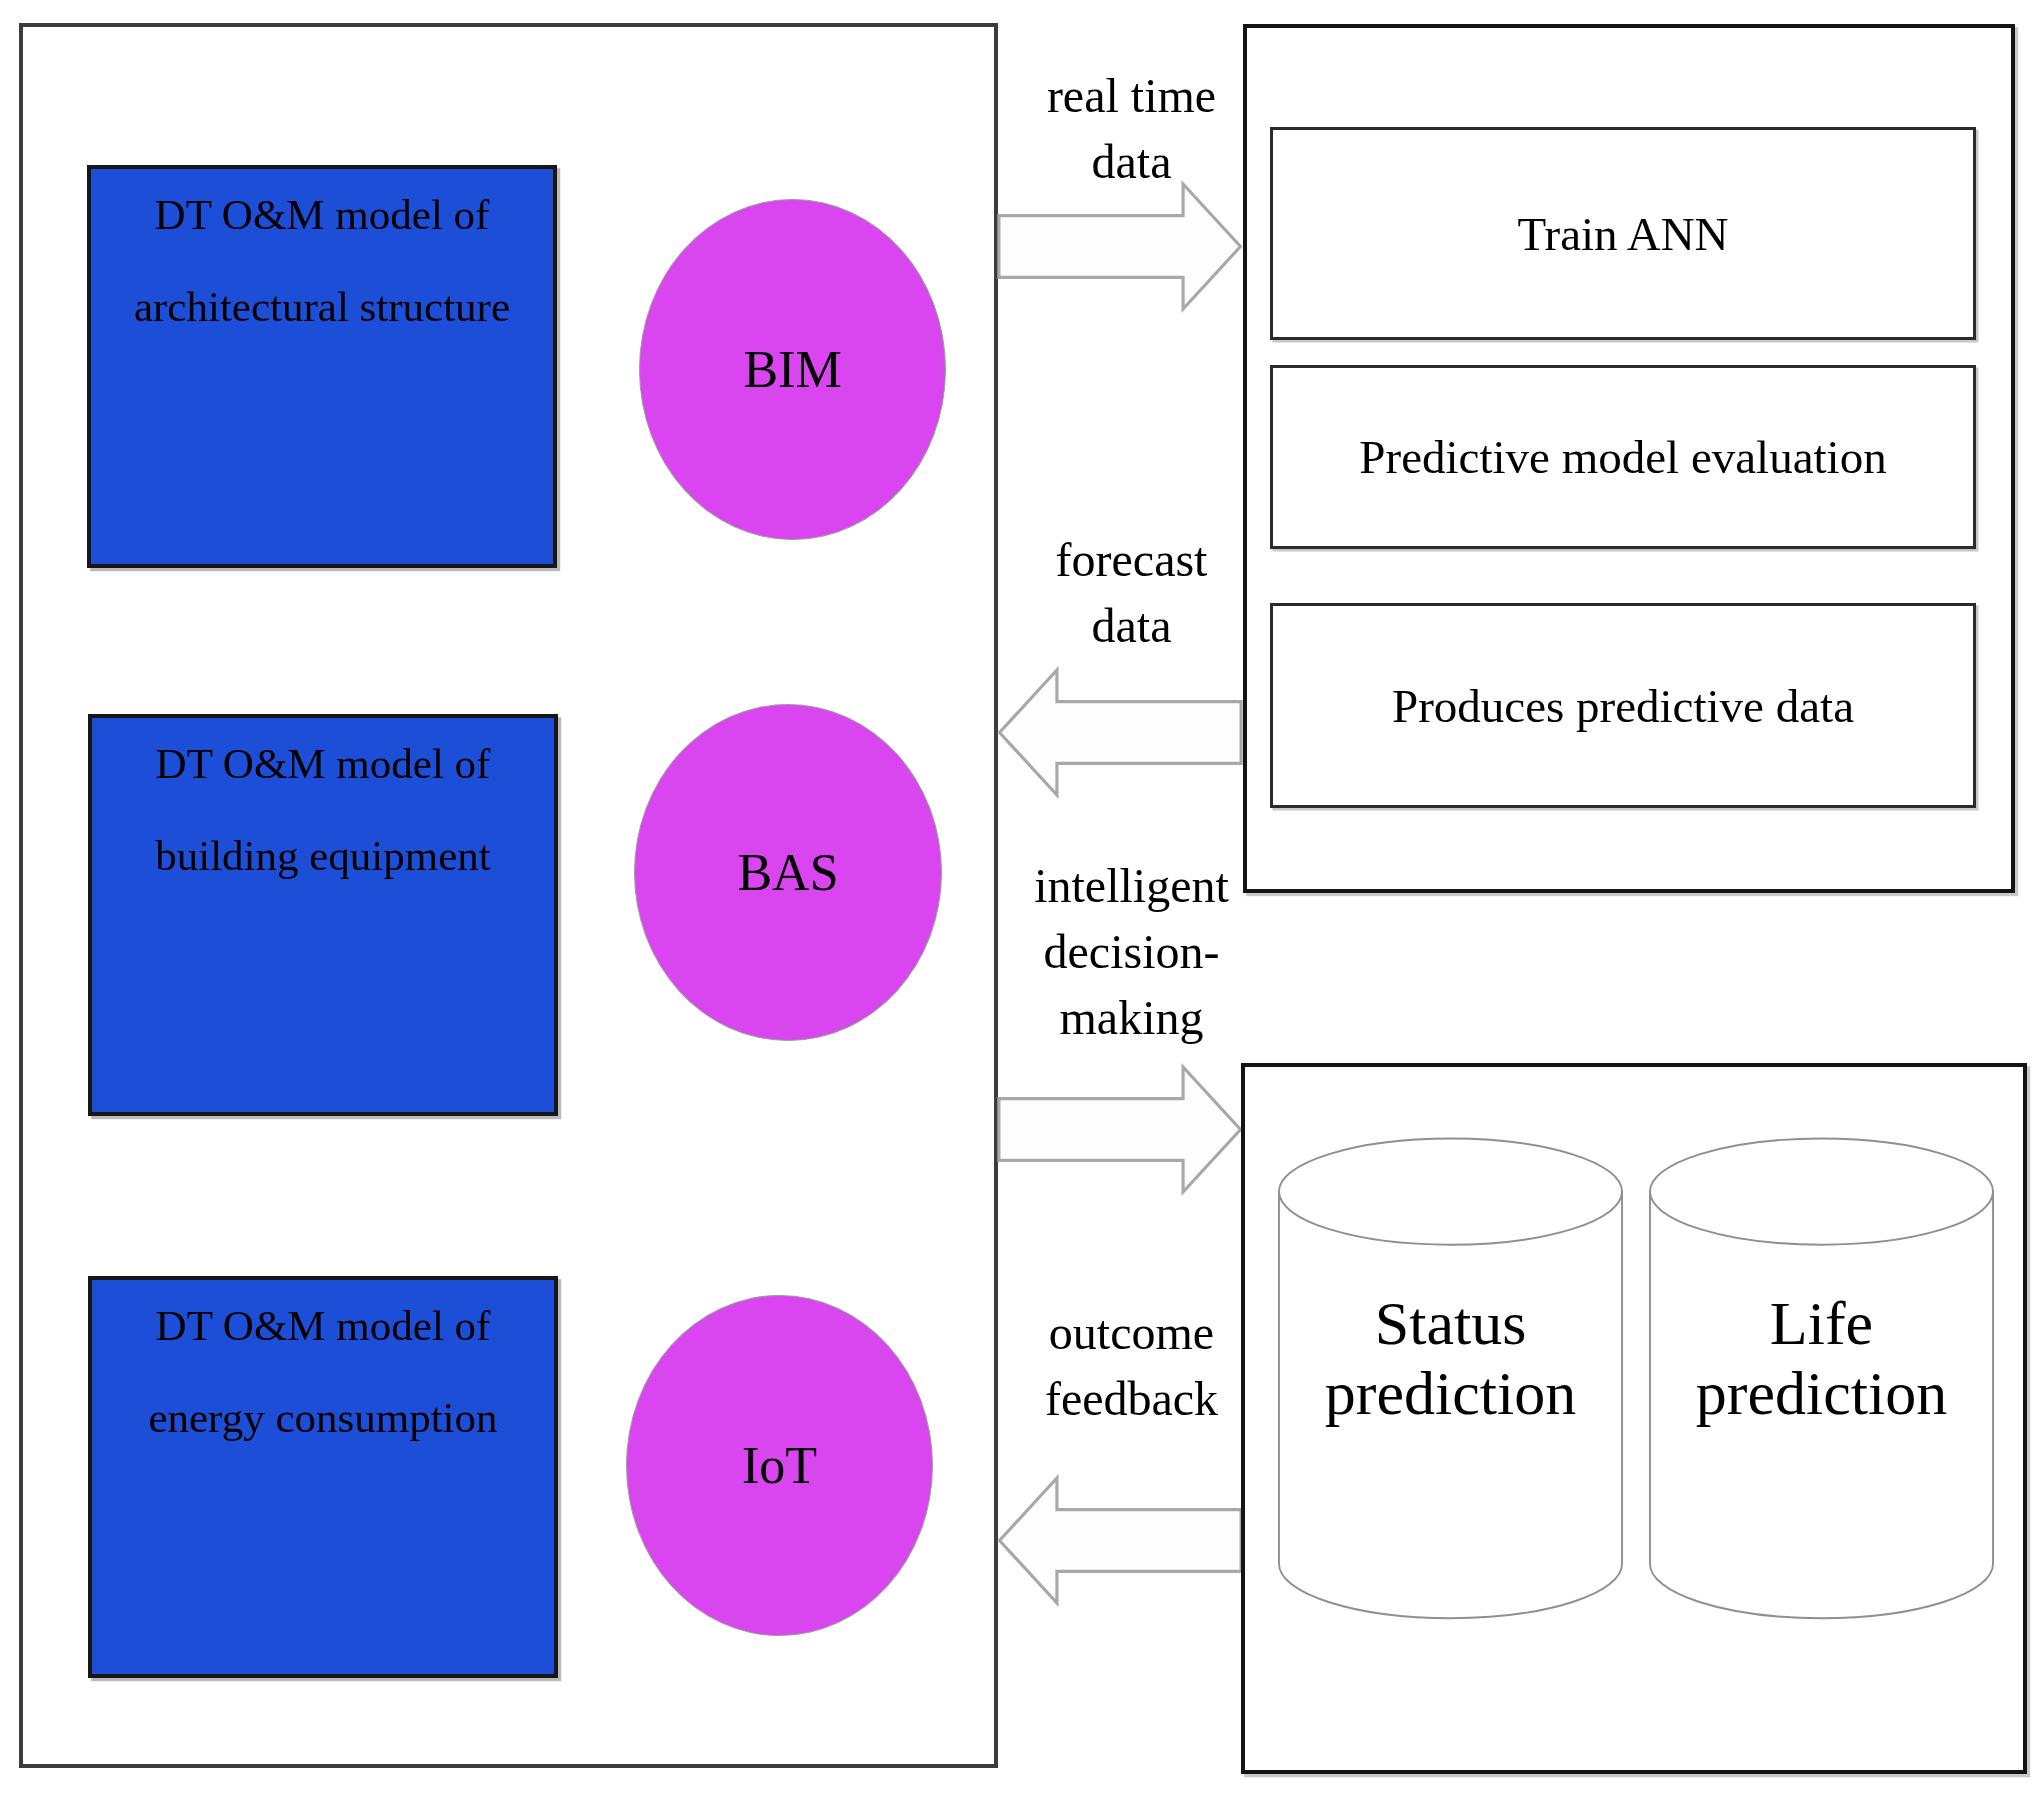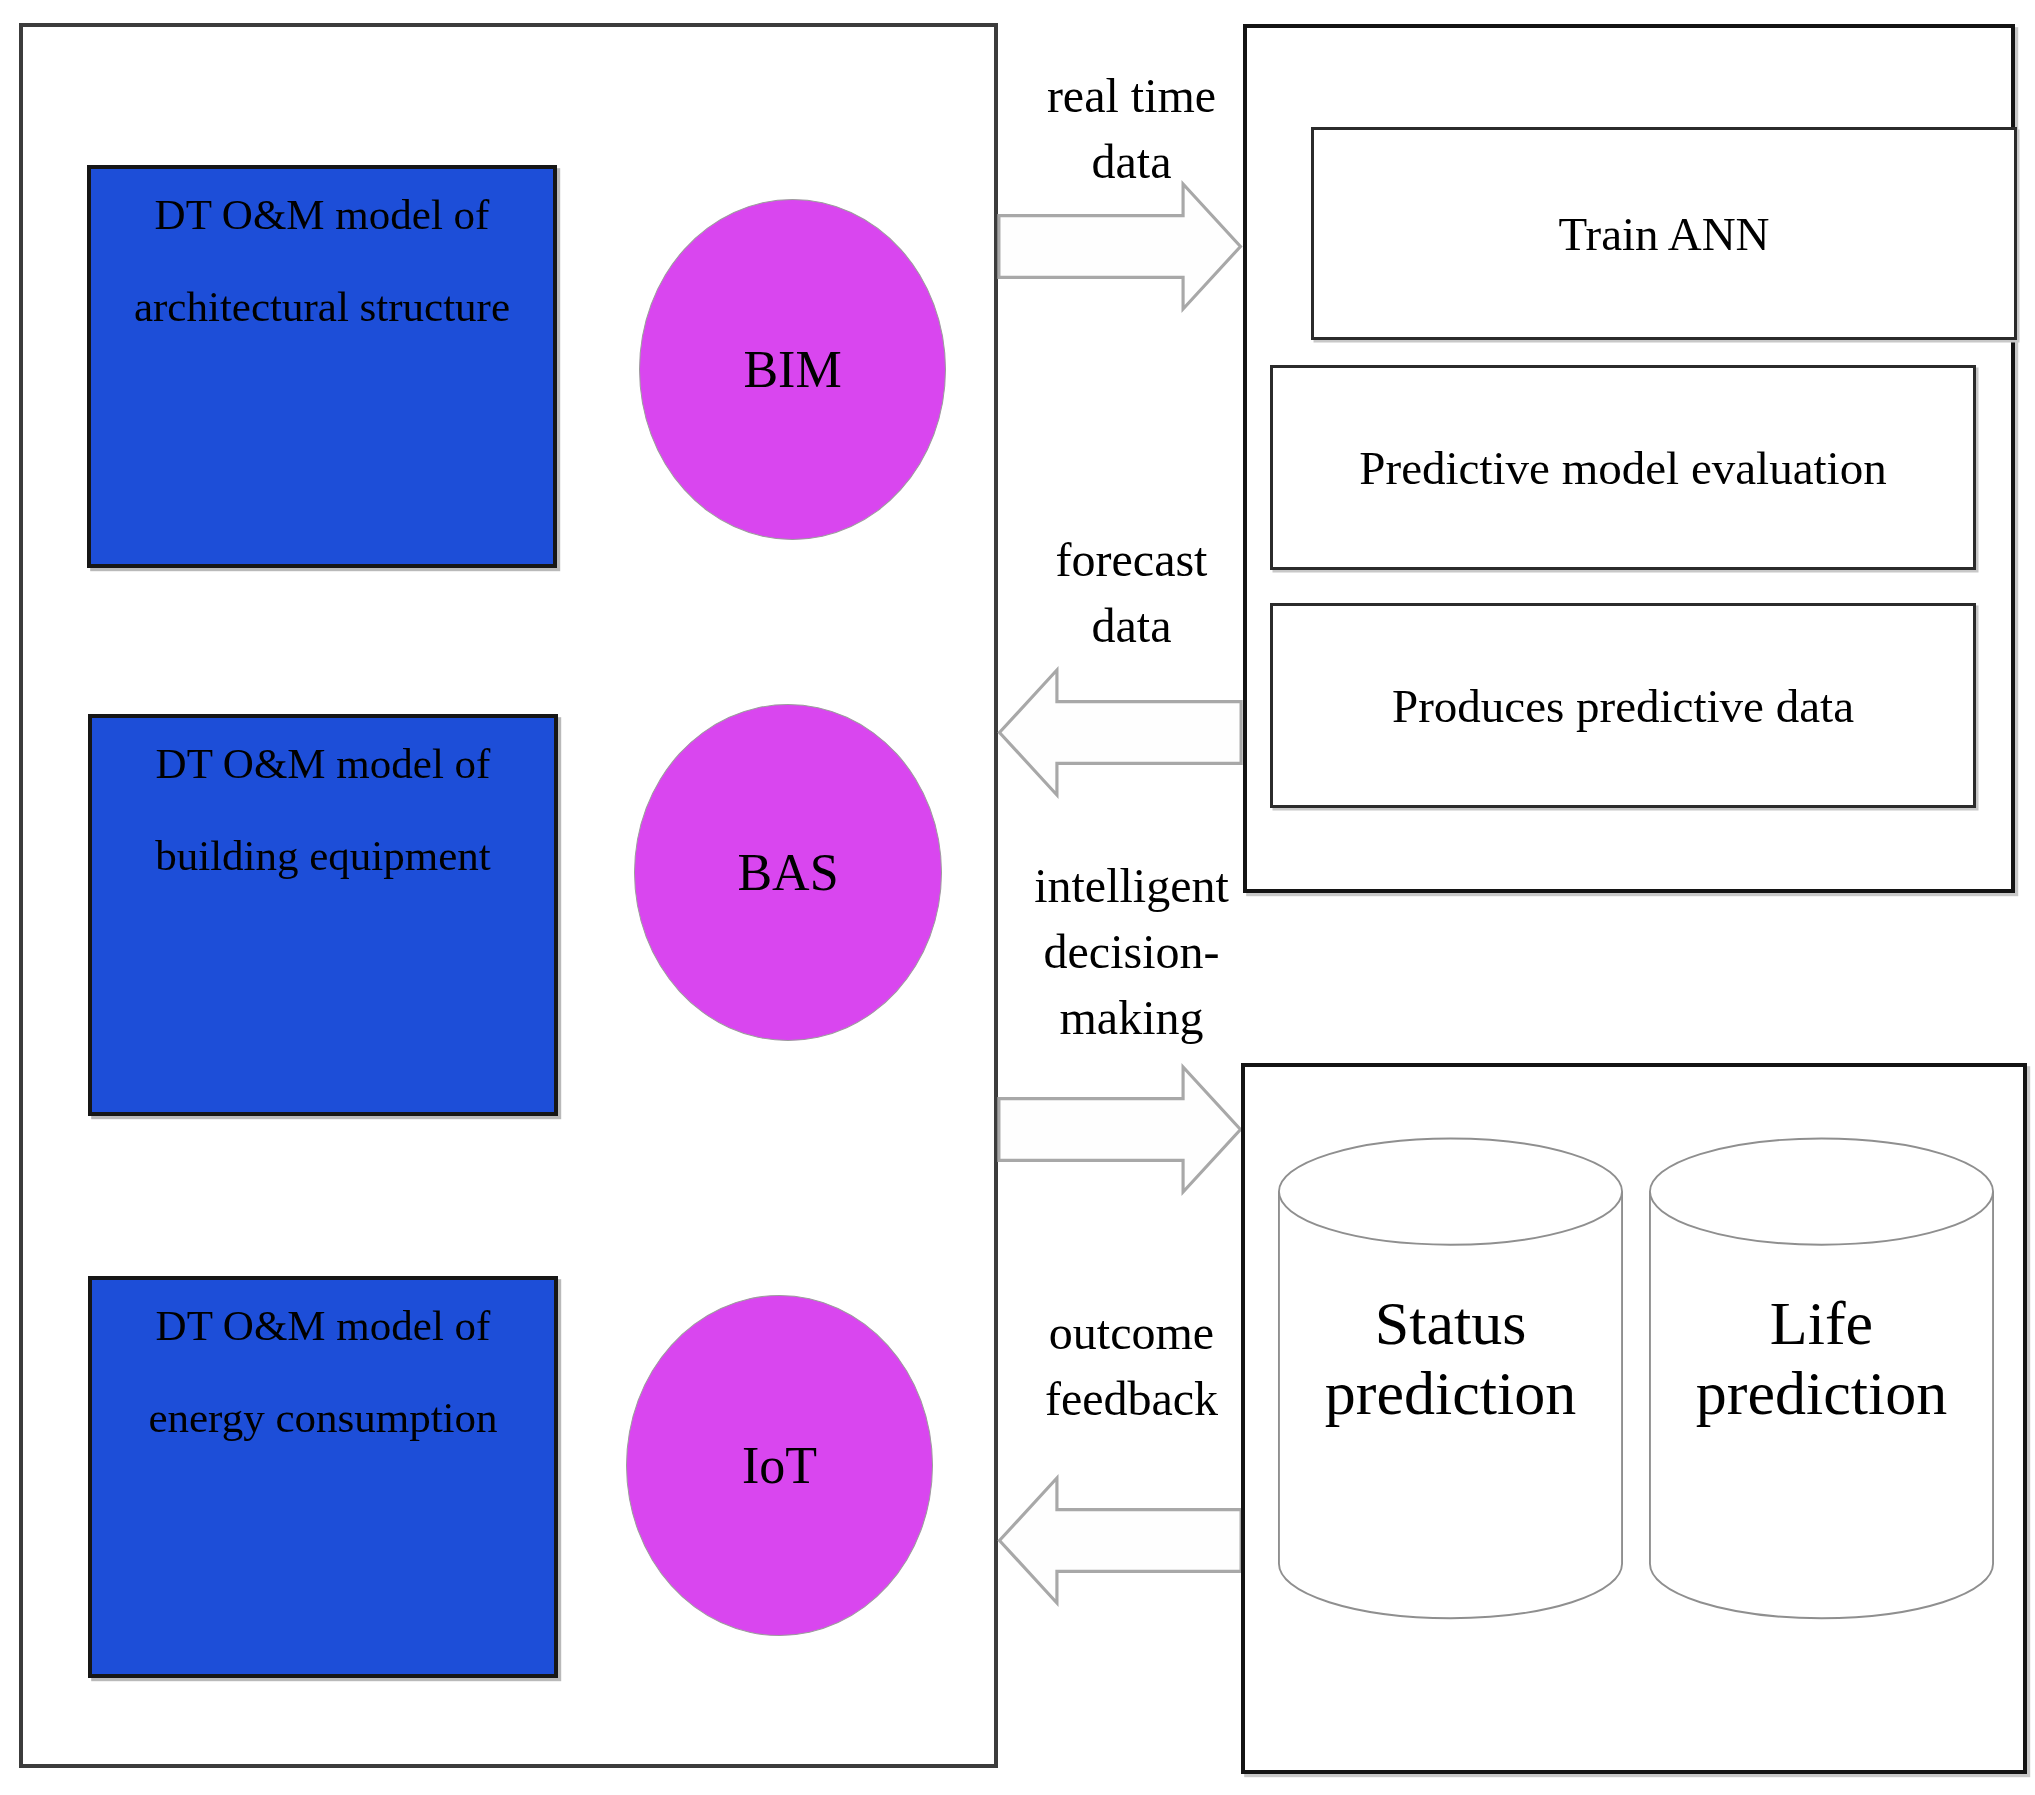--- a/index.html
+++ b/index.html
@@ -86,22 +86,22 @@
   }
   .step-box {
     left: 23px; width: 706px;
     border: 3.8px solid #2b2b2b;
     box-shadow: 2.5px 2.5px 0 #c8c8c8;
     background: #ffffff;
     display: flex; align-items: center; justify-content: center;
     text-align: center;
     font-size: 47px;
   }
-  .s1 { top: 99px; height: 213px; margin-left: 41px; }
-  .s2 { top: 337px; height: 205px; }
+  .s1 { top: 99px; height: 213px; }
+  .s2 { top: 337px; height: 184px; }
   .s3 { top: 575px; height: 205px; }
 
   
   .right-bottom-panel {
     left: 1241px; top: 1063px; width: 786px; height: 711px;
     border: 4.4px solid #141414;
     box-shadow: 3.2px 3.2px 0 #c8c8c8;
     background: #ffffff;
   }
   .cylinder { width: 347px; height: 484px; }

